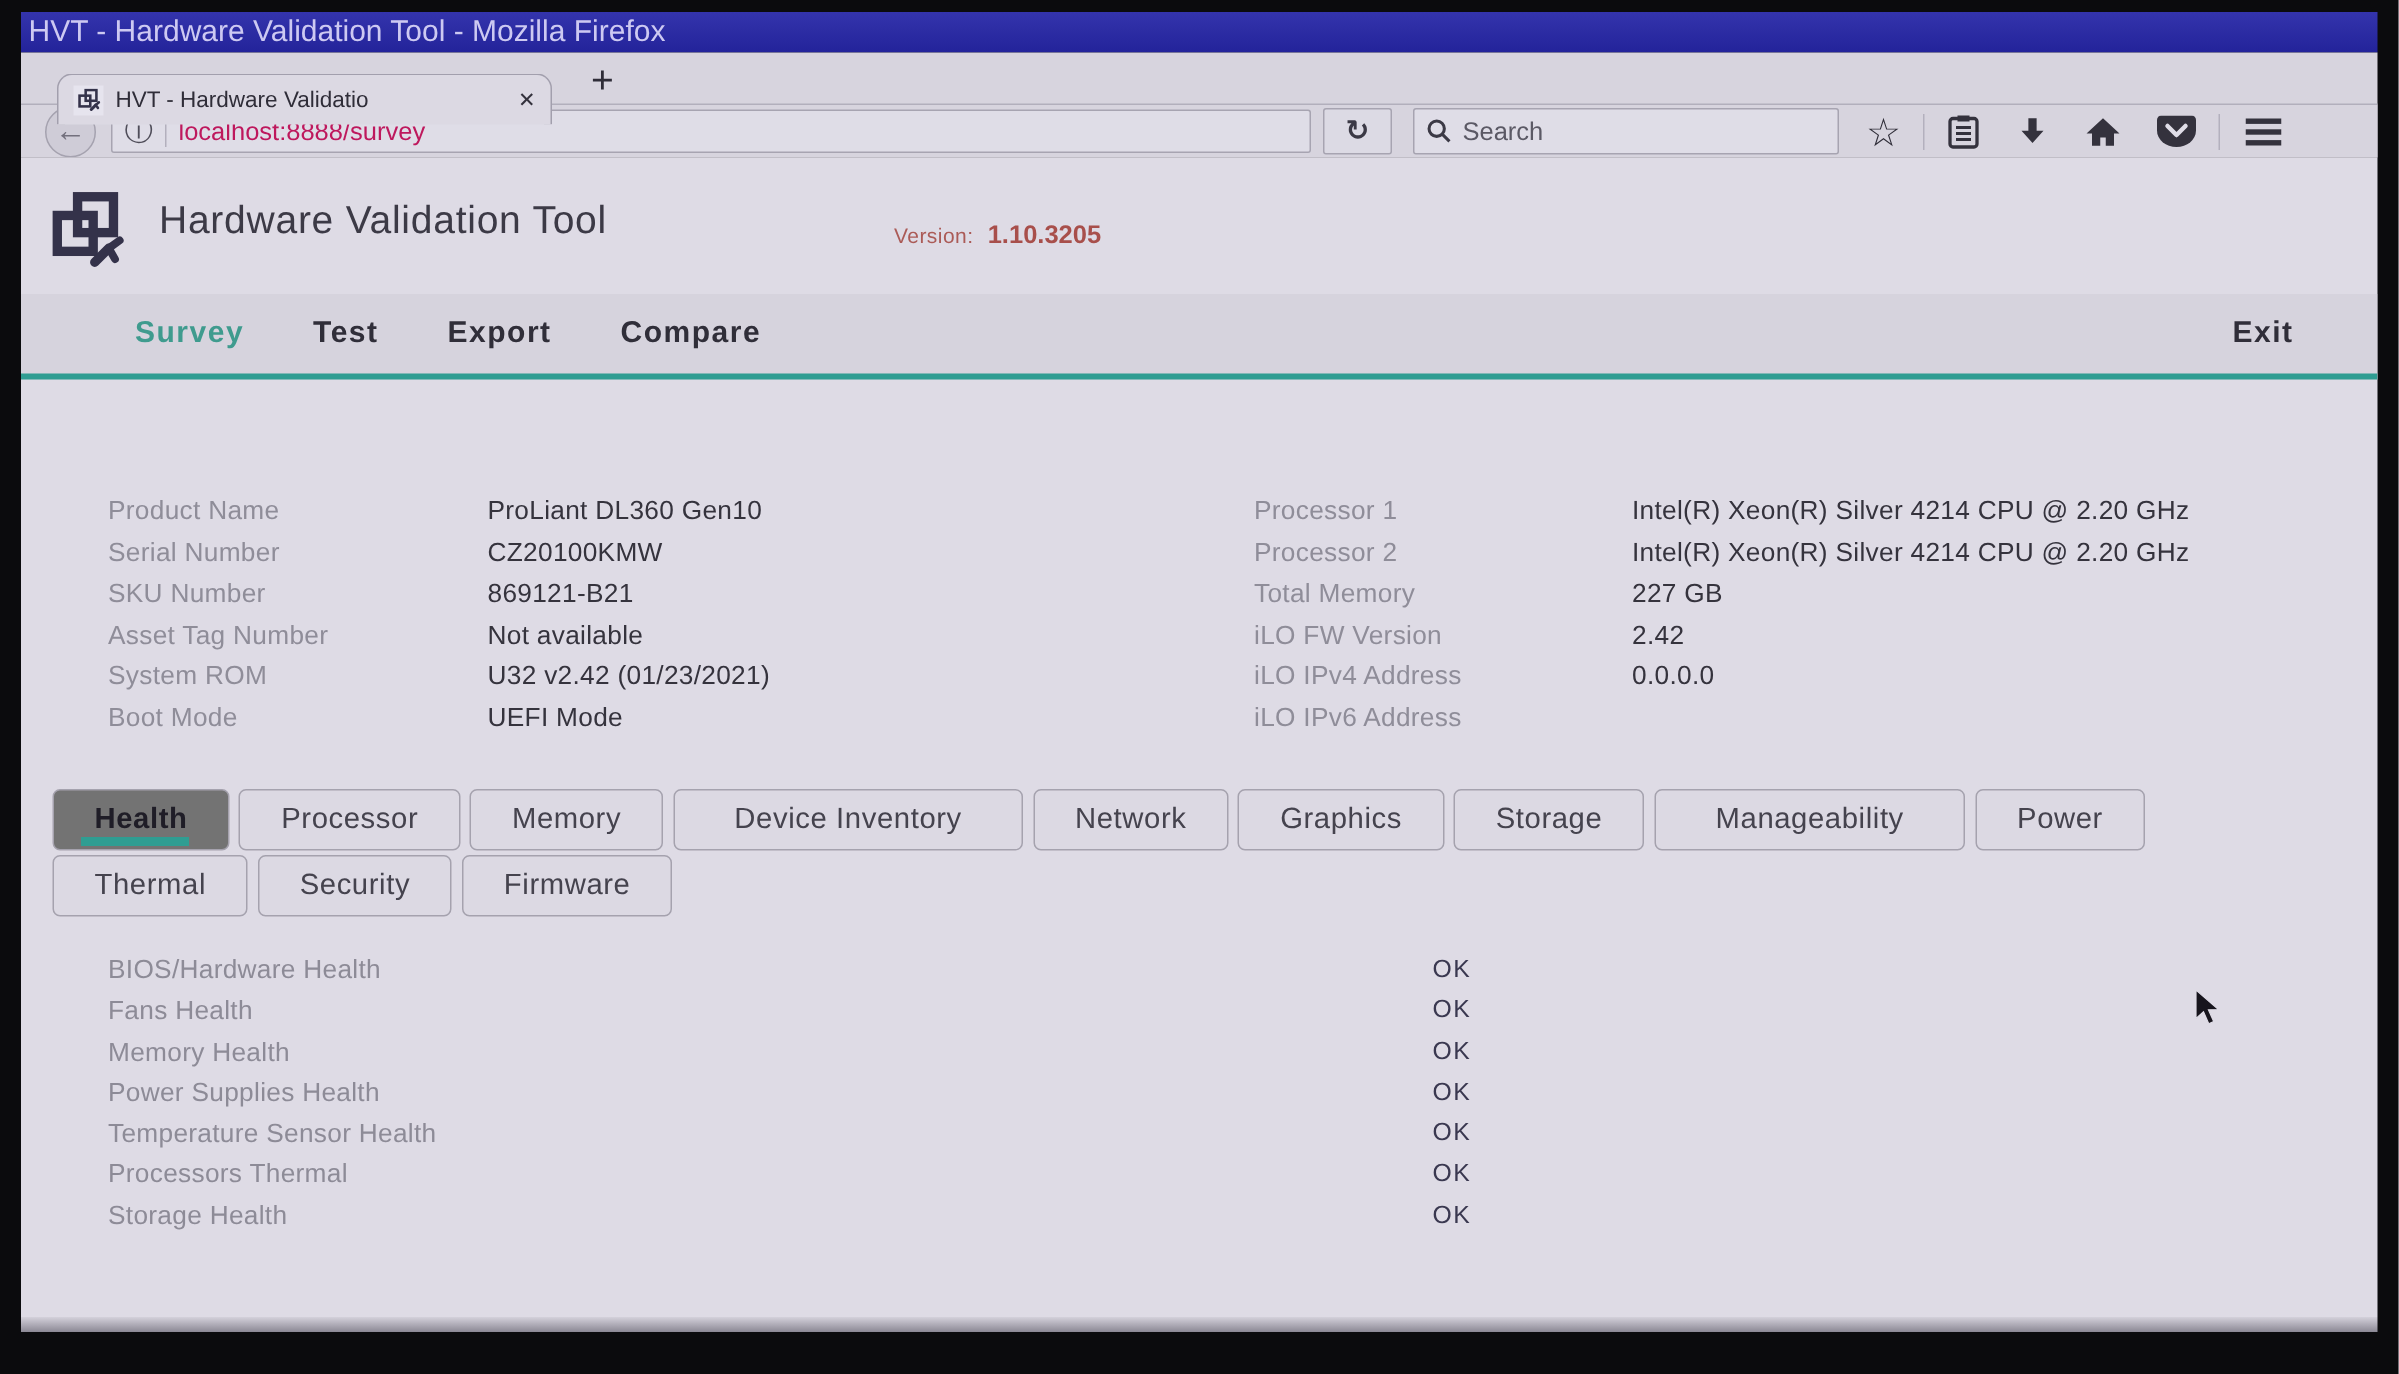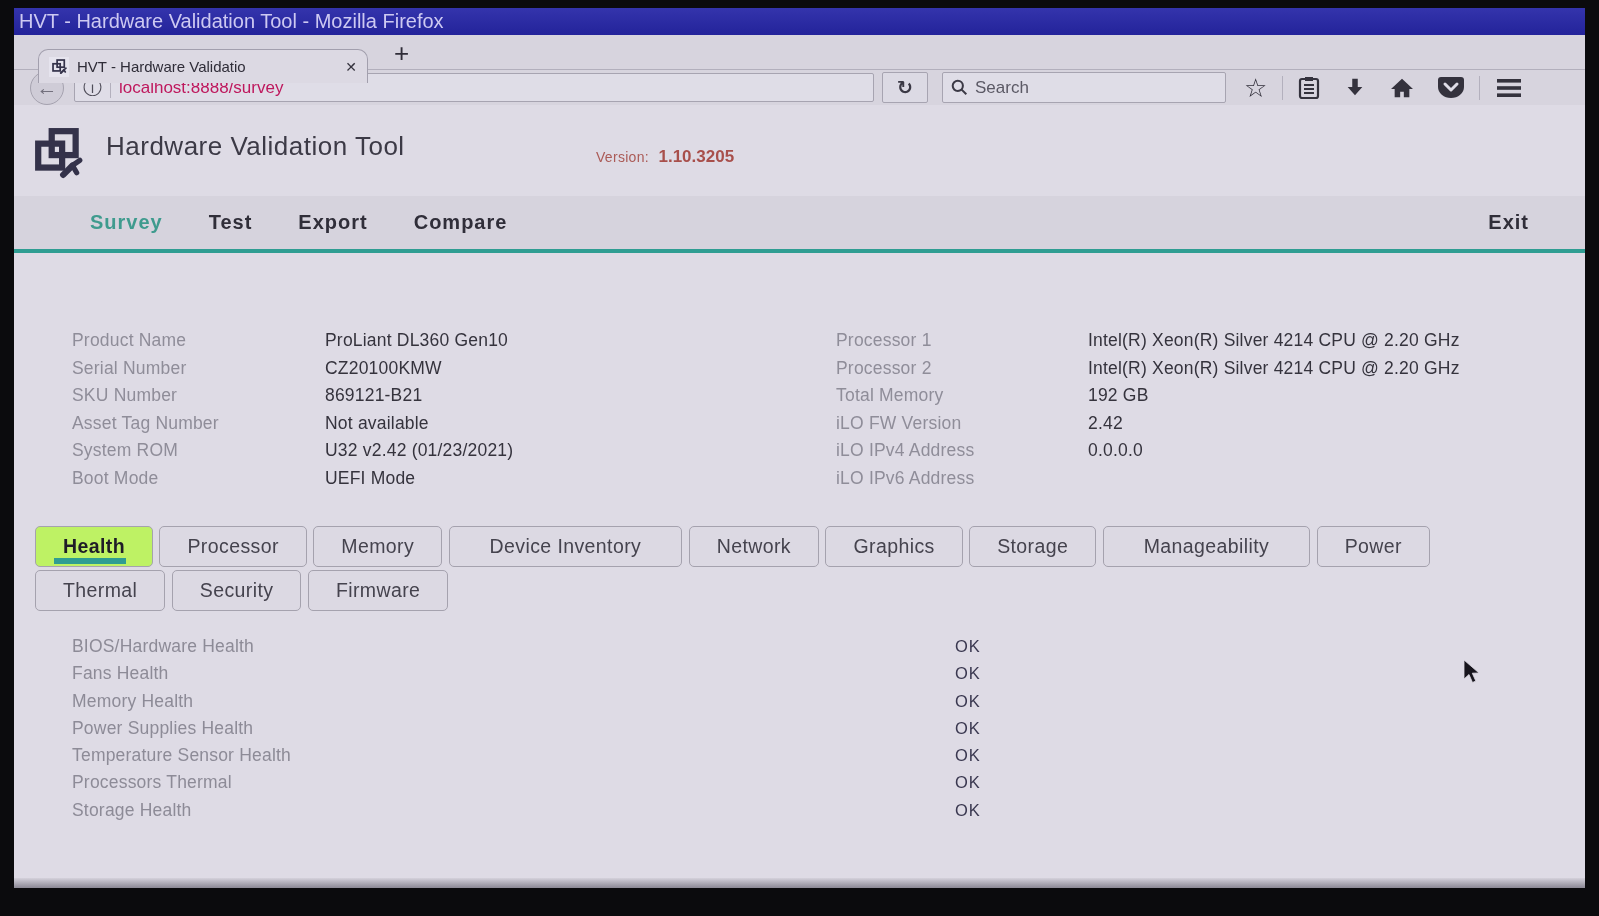--- a/index.html
+++ b/index.html
@@ -122,21 +122,21 @@
   .info-value { font-size:17.5px; color:#35333d; font-weight:500; letter-spacing:0.2px; white-space:nowrap; }
 
   .tabs-panel { position:absolute; left:21px; top:421px; width:1530px; }
   .ptab {
     display:inline-block; position:relative; vertical-align:top;
     height:41px; line-height:39px; padding:0 27px; margin:0 2px 3px 0;
     background:#dcd9e3; border:1px solid #a5a2ae; border-radius:5px;
     font-size:19.5px; color:#45434e; letter-spacing:0.4px; cursor:default;
   }
   .ptab.wide { padding:0 40px; }
-  .ptab.active { background:#bef264; color:#1f1d27; font-weight:bold; }
+  .ptab.active { background:#737373; color:#1f1d27; font-weight:bold; }
   .ptab.active .active-bar {
     position:absolute; left:18px; bottom:2px; height:6px; width:72px;
     background:#2f9d92;
   }
 
   .health-list { position:absolute; left:58px; top:527px; width:1200px; }
   .health-row { position:relative; height:27.3px; }
   .health-label { position:absolute; left:0; top:4px; font-size:17.5px; color:#8d8b97; letter-spacing:0.2px; }
   .health-value { position:absolute; left:883px; top:5px; font-size:16.5px; color:#3a3850; letter-spacing:1px; font-weight:500; }
 
@@ -291,21 +291,21 @@
     <div class="info-row">
       <span class="info-label">Processor 1</span>
       <span class="info-value">Intel(R) Xeon(R) Silver 4214 CPU @ 2.20 GHz</span>
     </div>
     <div class="info-row">
       <span class="info-label">Processor 2</span>
       <span class="info-value">Intel(R) Xeon(R) Silver 4214 CPU @ 2.20 GHz</span>
     </div>
     <div class="info-row">
       <span class="info-label">Total Memory</span>
-      <span class="info-value">192 GB</span>
+      <span class="info-value">227 GB</span>
     </div>
     <div class="info-row">
       <span class="info-label">iLO FW Version</span>
       <span class="info-value">2.42</span>
     </div>
     <div class="info-row">
       <span class="info-label">iLO IPv4 Address</span>
       <span class="info-value">0.0.0.0</span>
     </div>
     <div class="info-row">

